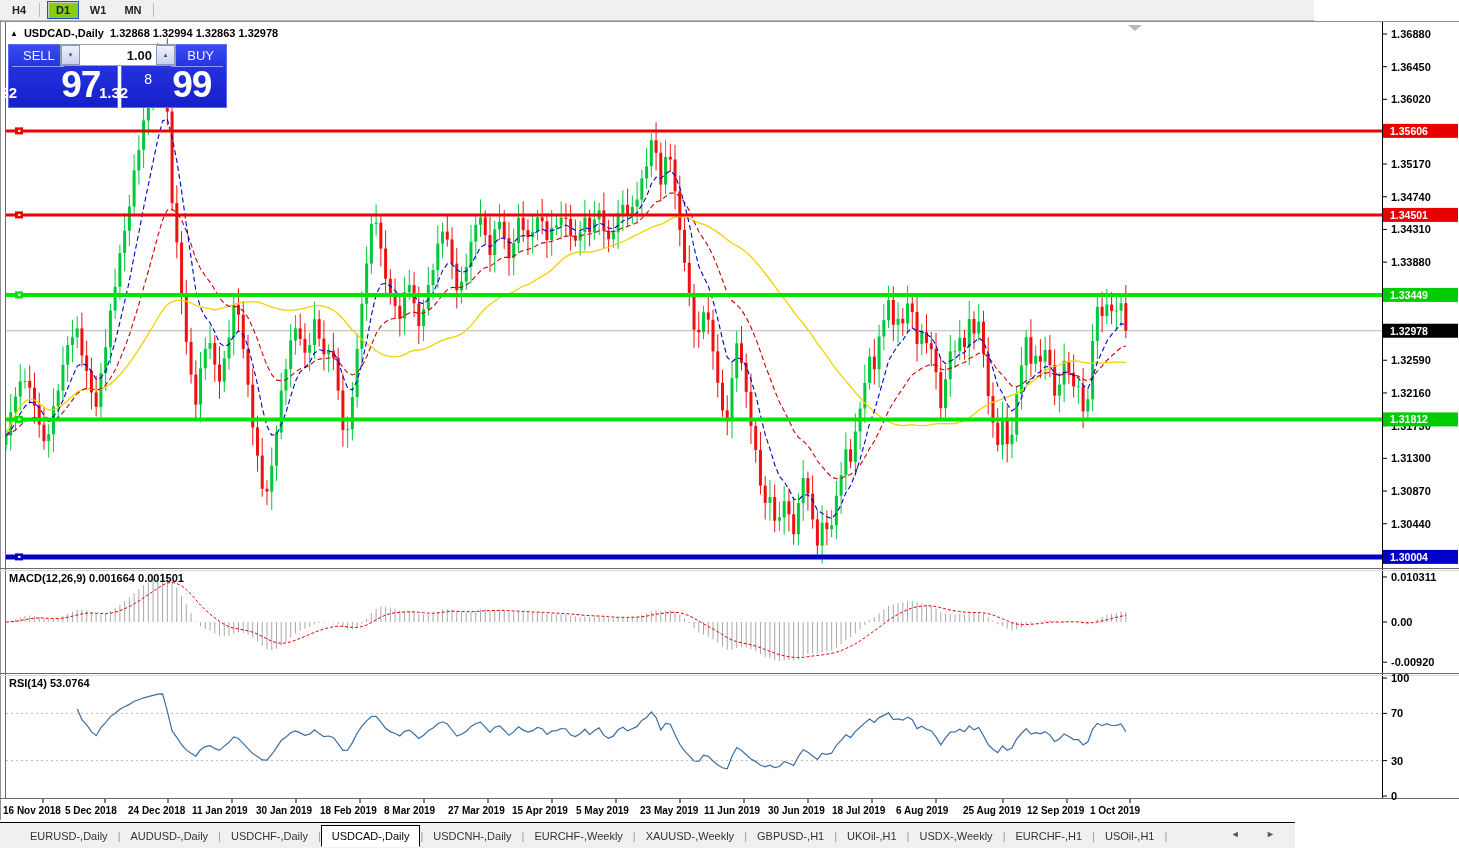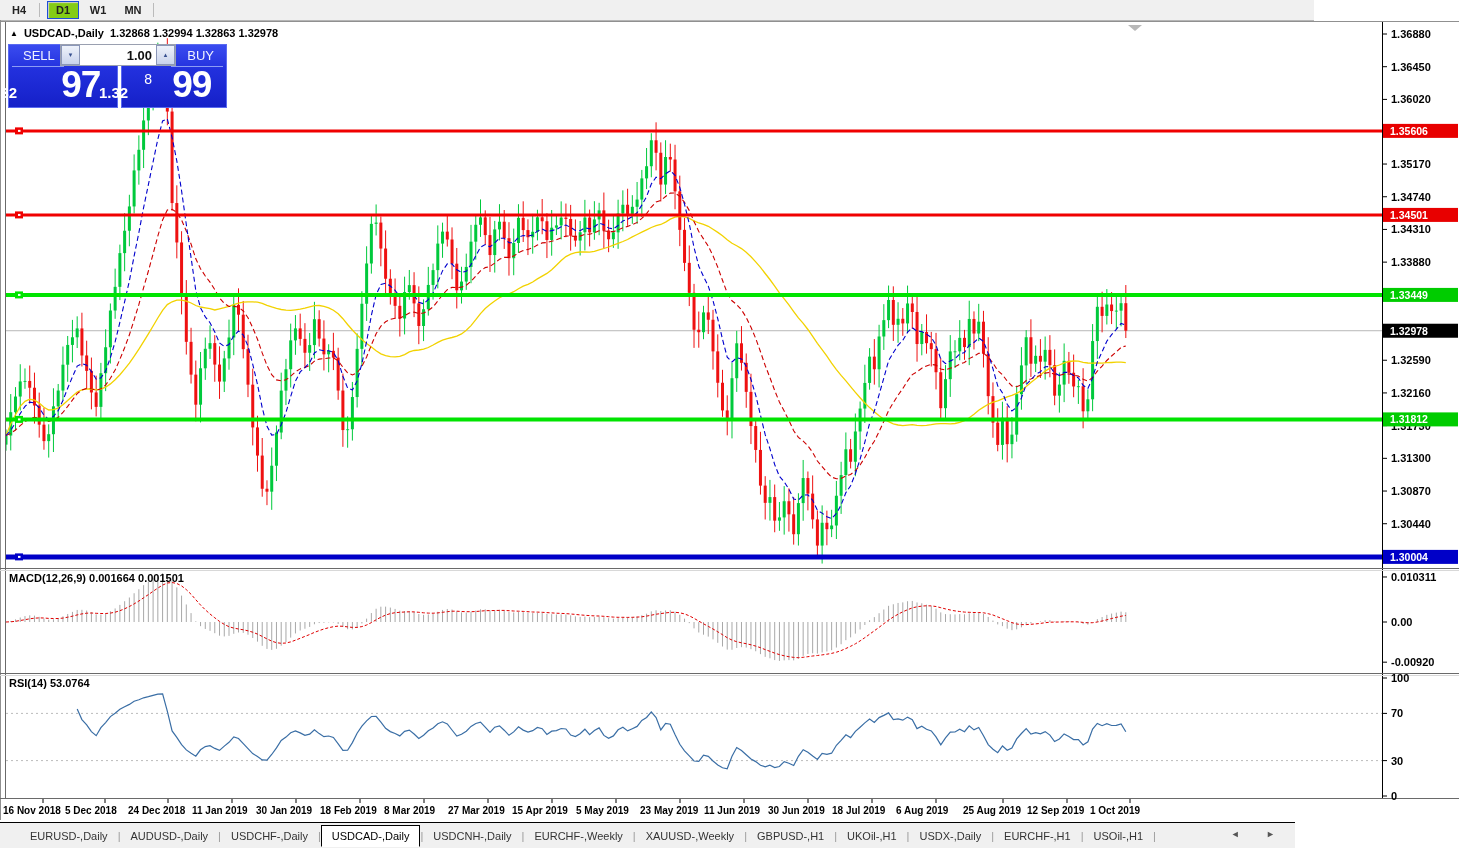--- a/index.html
+++ b/index.html
@@ -978,20 +978,20 @@
     <div class="tab-item">USDCNH-,Daily</div>
     <span class="tab-sep">|</span>
     <div class="tab-item">EURCHF-,Weekly</div>
     <span class="tab-sep">|</span>
     <div class="tab-item">XAUUSD-,Weekly</div>
     <span class="tab-sep">|</span>
     <div class="tab-item">GBPUSD-,H1</div>
     <span class="tab-sep">|</span>
     <div class="tab-item">UKOil-,H1</div>
     <span class="tab-sep">|</span>
-    <div class="tab-item">USDX-,Daily</div>
+    <div class="tab-item">USDX-,Weekly</div>
     <span class="tab-sep">|</span>
     <div class="tab-item">EURCHF-,H1</div>
     <span class="tab-sep">|</span>
     <div class="tab-item">USOil-,H1</div>
     <span class="tab-sep">|</span>
     <span id="tab-arrows">◄ ►</span>
 </div>
 
 </body></html>

